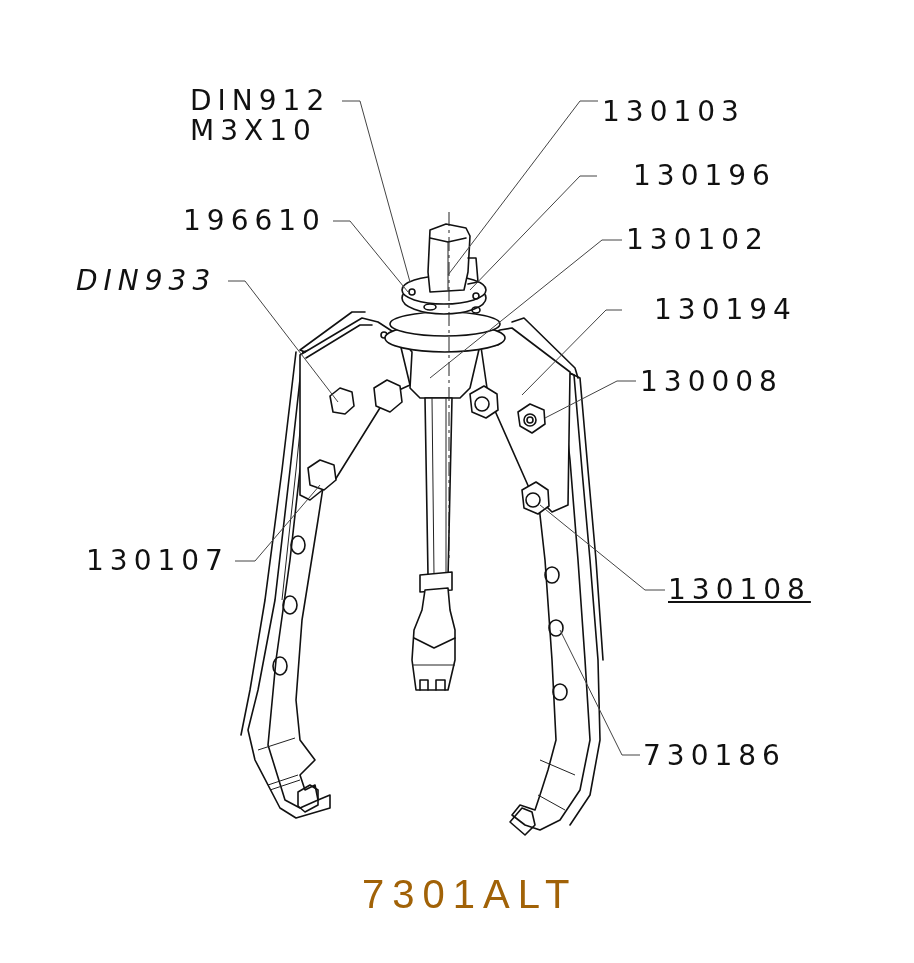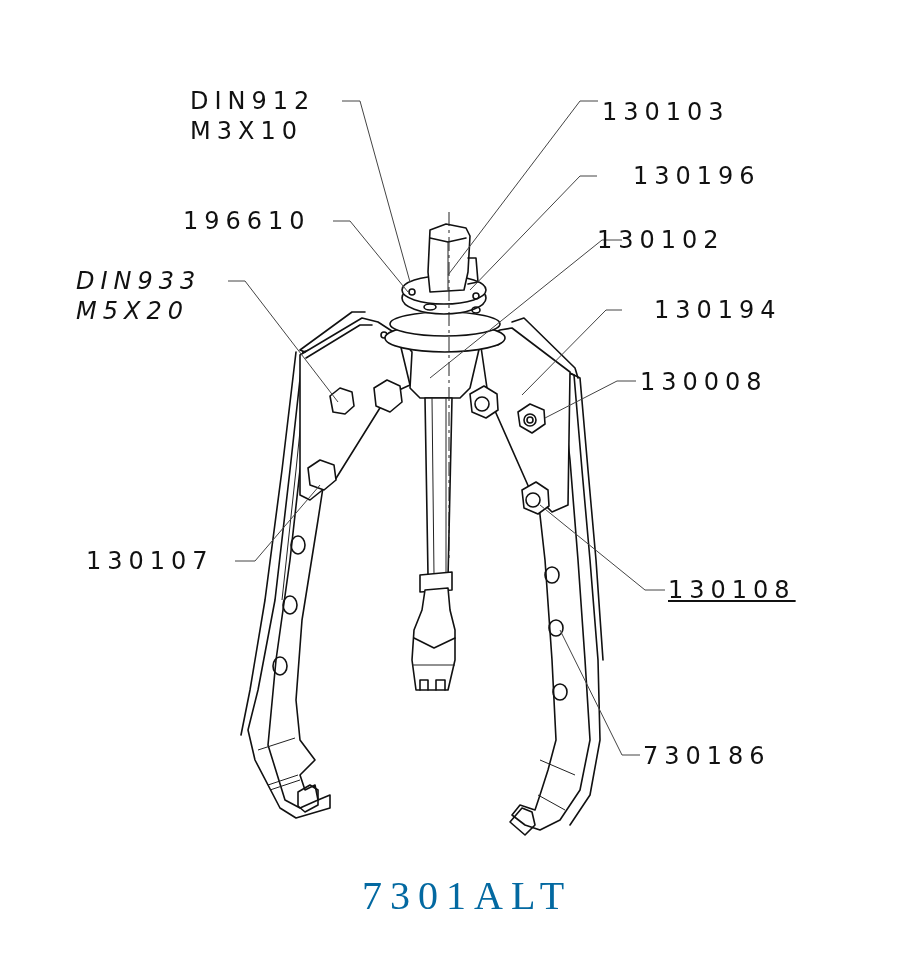--- a/index.html
+++ b/index.html
@@ -1,19 +1,19 @@
 <!DOCTYPE html>
 <html><head>
 <meta charset="utf-8">
 <style>
   html,body{margin:0;padding:0;background:#ffffff;}
   #stage{position:relative;width:914px;height:963px;background:#ffffff;overflow:hidden;}
   svg{position:absolute;left:0;top:0;}
-  .lbl{position:absolute;font-family:"DejaVu Sans",sans-serif;font-weight:normal;color:#111;letter-spacing:6px;font-size:24px;line-height:30px;white-space:nowrap;}
-  .title{position:absolute;font-family:Liberation Serif, serif;color:#0369a1;font-size:40px;letter-spacing:8px;white-space:nowrap;}
+  .lbl{position:absolute;font-family:"DejaVu Sans",sans-serif;font-weight:normal;color:#111;letter-spacing:6px;font-size:28px;line-height:30px;white-space:nowrap;}
+  .title{position:absolute;font-family:Liberation Sans, sans-serif;color:#a16207;font-size:40px;letter-spacing:8px;white-space:nowrap;}
   .ln{stroke:#111;fill:none;stroke-width:1.6;stroke-linejoin:round;stroke-linecap:round;}
   .thin{stroke:#222;fill:none;stroke-width:1;}
   .lead{stroke:#444;fill:none;stroke-width:1;}
   .fillw{fill:#fff;}
 </style>
 </head>
 <body>
 
 <div id="stage">
 
@@ -115,24 +115,23 @@
   </g>
 </svg>
 
 <div class="lbl" style="left:190px;top:86px;">
   <div>DIN912</div>
   <div>M3X10</div>
 </div>
 <div class="lbl" style="left:602px;top:74px;margin-top:23px;">130103</div>
 <div class="lbl" style="left:600px;top:161px;margin-left:33px;">130196</div>
 <div class="lbl" style="left:183px;top:206px;">196610</div>
-<div class="lbl" style="left:597px;top:225px;">130102</div>
+<div class="lbl" style="left:626px;top:225px;">130102</div>
 <div class="lbl" style="left:76px;top:266px;font-style:italic;">
   <div>DIN933</div>
-  <div>M5X20</div>
 </div>
 <div class="lbl" style="left:654px;top:295px;">130194</div>
 <div class="lbl" style="left:640px;top:367px;">130008</div>
 <div class="lbl" style="left:86px;top:546px;">130107</div>
 <div class="lbl" style="left:668px;top:575px;text-decoration:underline;">130108</div>
 <div class="lbl" style="left:643px;top:741px;">730186</div>
 
 <div class="title" style="left:362px;top:872px;">7301ALT</div>
 
 </div>

